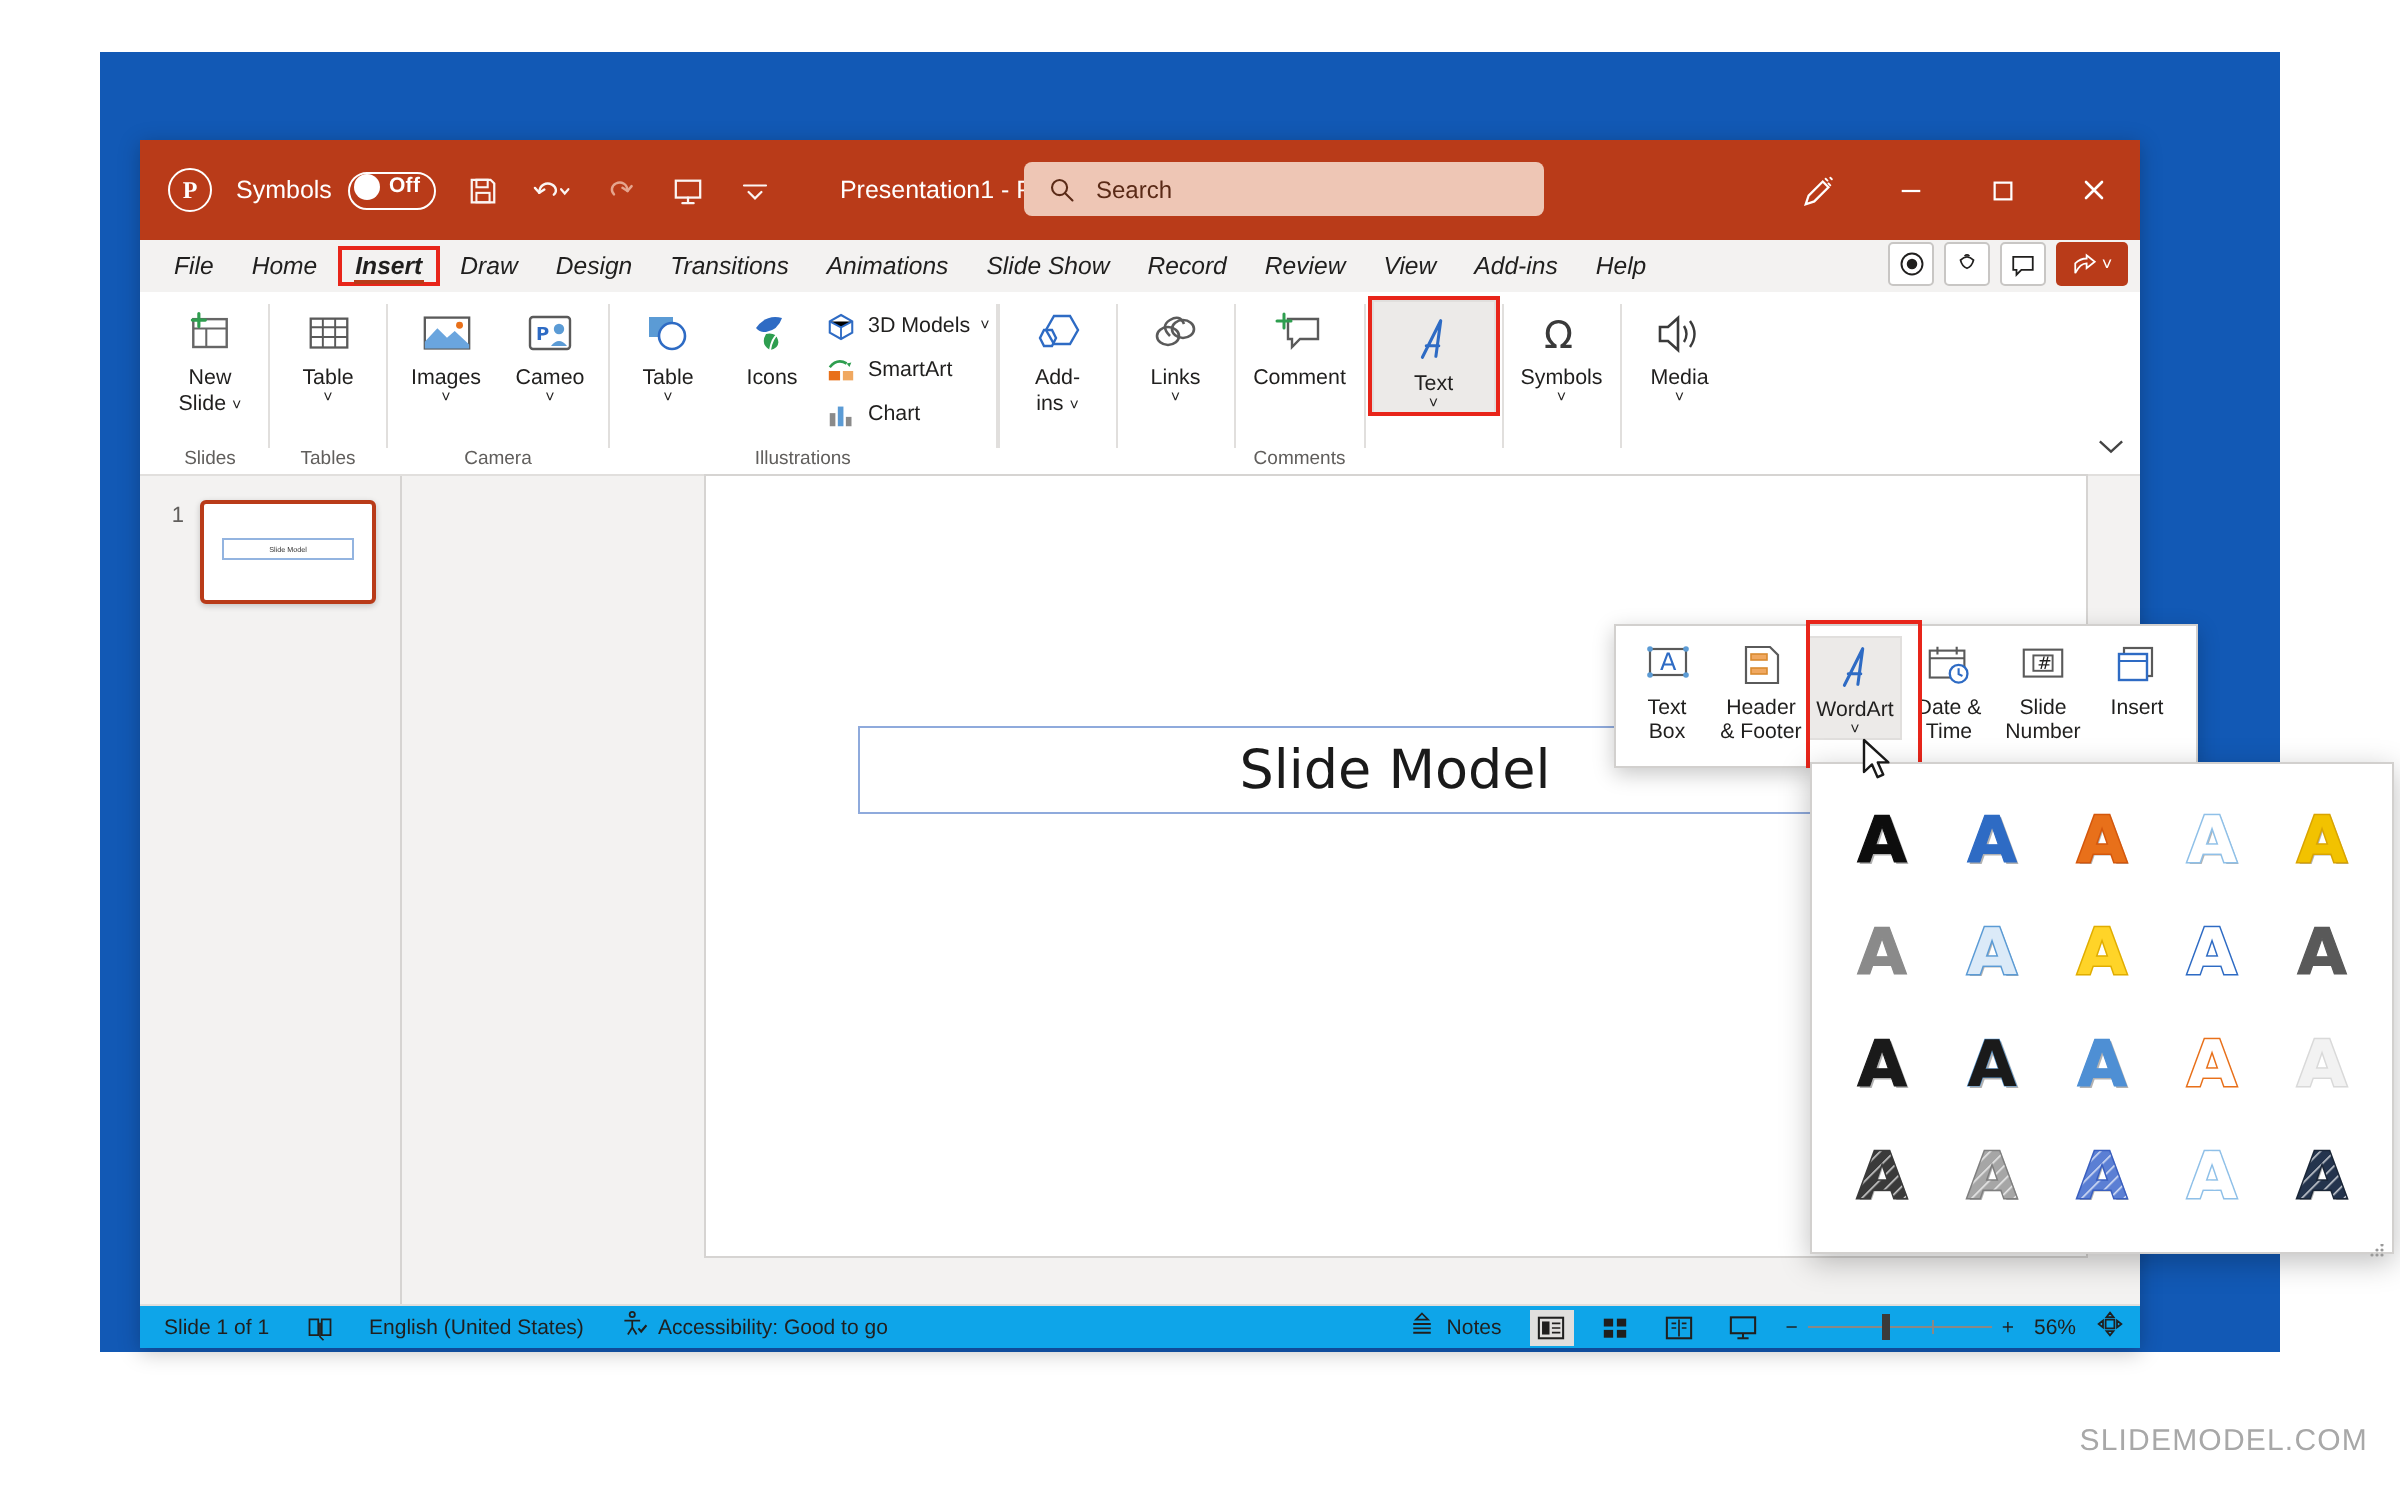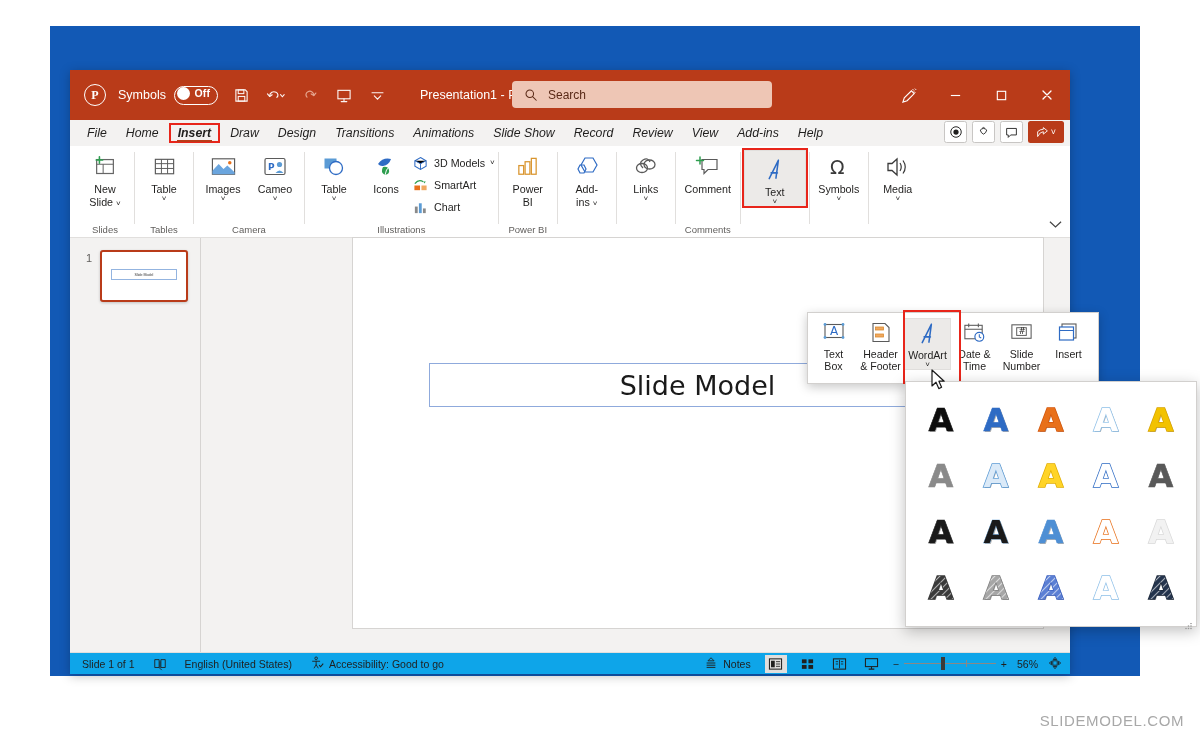--- a/index.html
+++ b/index.html
@@ -442,36 +442,20 @@
                   </svg>
               </span>
               <span>Chart</span>
             </div>
           </div>
         </div>
         <div class="grp-label">Illustrations</div>
       </div>
       <div class="grp-sep"></div>
 
-      <div class="grp">
-        <div class="grp-items">
-          <div class="bigbtn">
-            <span class="ic">
-              <svg width="25" height="25" viewBox="0 0 26 26">
-                  <rect x="4" y="11" width="5" height="9" fill="none" stroke="#d9952e" stroke-width="1.3"></rect>
-                  <rect x="10.5" y="7" width="5" height="13" fill="none" stroke="#d9952e" stroke-width="1.3"></rect>
-                  <rect x="17" y="3.5" width="5" height="16.5" fill="none" stroke="#d9952e" stroke-width="1.3"></rect>
-                </svg>
-            </span>
-            <span class="lbl">Power</span>
-            <span class="lbl">BI</span>
-          </div>
-        </div>
-        <div class="grp-label">Power BI</div>
-      </div>
       <div class="grp-sep"></div>
 
       <div class="grp">
         <div class="grp-items">
           <div class="bigbtn">
             <span class="ic">
               <svg width="26" height="24" viewBox="0 0 26 24">
                   <path d="M11 3 L19 3 L23 10 L19 17 L11 17 L7 10z" fill="none" stroke="#2e6bc4" stroke-width="1.2"></path>
                   <path d="M6 10 L10 10 L12 14 L10 18 L6 18 L4 14z" fill="none" stroke="#2e6bc4" stroke-width="1.2"></path>
                 </svg>

